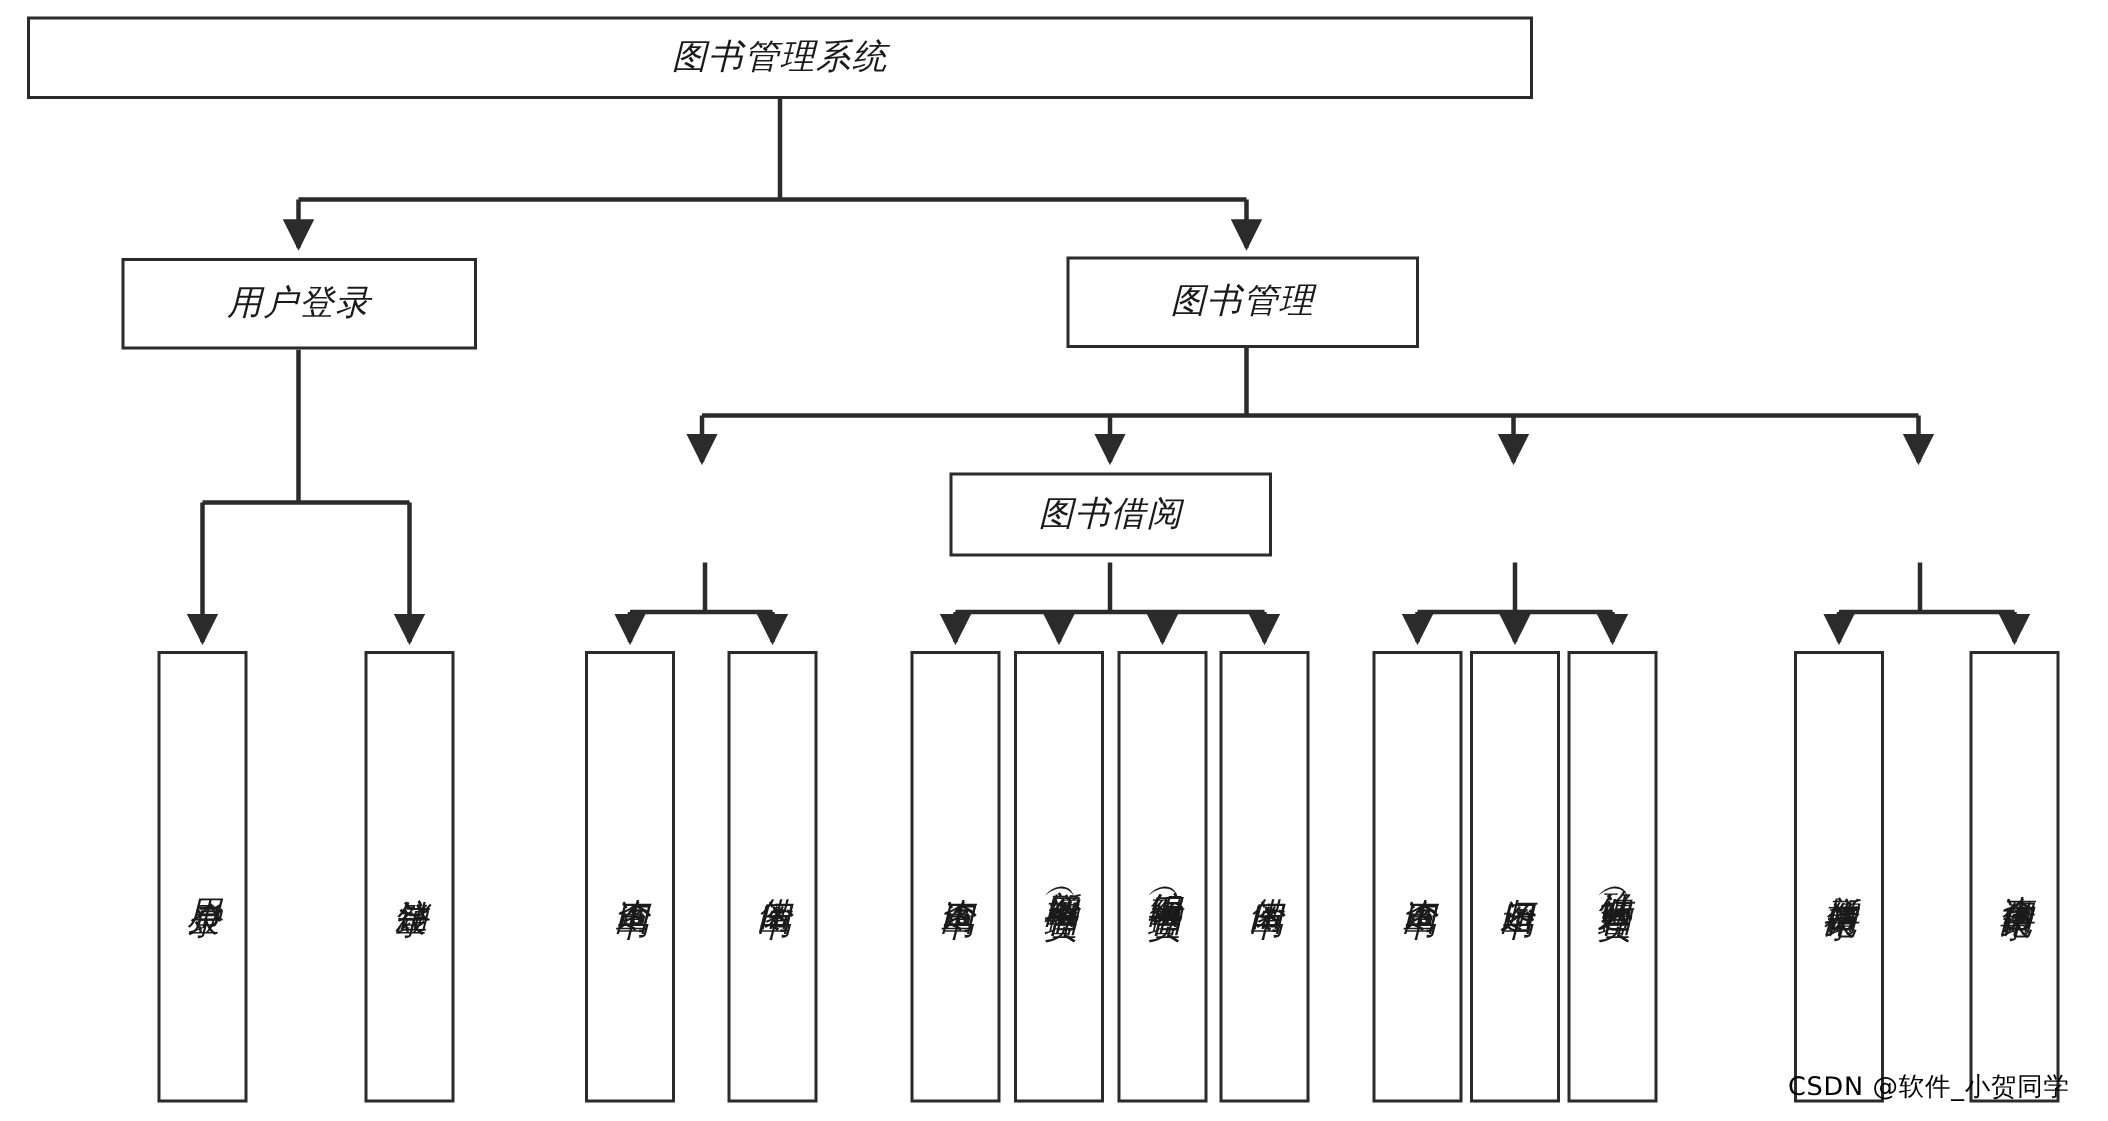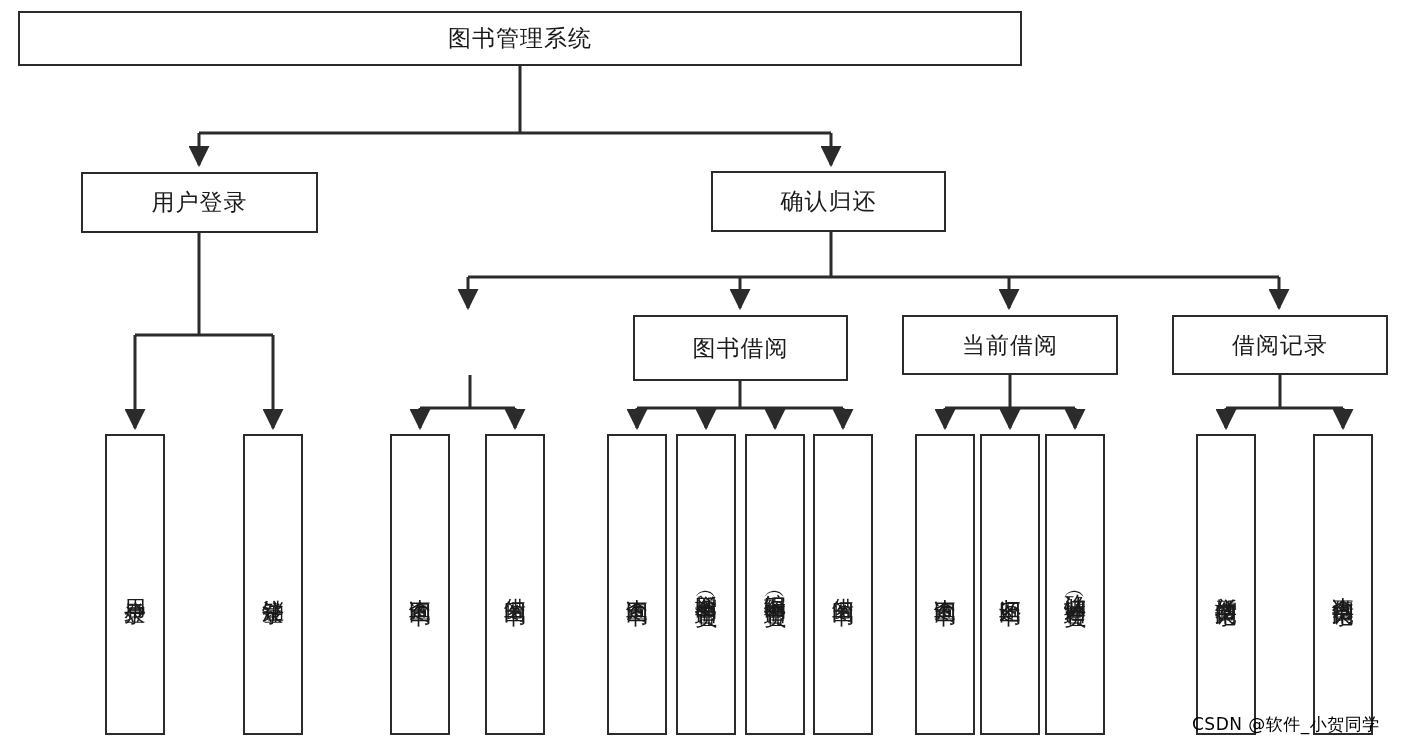--- a/index.html
+++ b/index.html
@@ -34,20 +34,21 @@
     display: flex;
     align-items: center;
     justify-content: center;
     color: #1a1a1a;
   }
   .node .label {
     display: block;
     text-align: center;
     line-height: 1.15;
     white-space: nowrap;
+    font-style: italic;
   }
   
   .node.horiz .label {
     font-size: 23px;
     letter-spacing: 1px;
   }
   
   .node.vert {
     align-items: center;
     justify-content: center;
@@ -124,31 +125,25 @@
   </svg>
 
   <div class="node horiz" style="left:18px; top:11px; width:1004px; height:55px;">
     <span class="label">图书管理系统</span>
   </div>
 
   <div class="node horiz" style="left:81px; top:172px; width:237px; height:61px;">
     <span class="label">用户登录</span>
   </div>
   <div class="node horiz" style="left:711px; top:171px; width:235px; height:61px;">
-    <span class="label">确认归还</span>
+    <span class="label">图书管理</span>
   </div>
 
-  <div class="node horiz" style="left:633px; top:315px; width:215px; height:66px;">
+  <div class="node horiz" style="left:633px; top:315px; width:215px; height:56px;">
     <span class="label">图书借阅</span>
-  </div>
-  <div class="node horiz" style="left:902px; top:315px; width:216px; height:60px;">
-    <span class="label">当前借阅</span>
-  </div>
-  <div class="node horiz" style="left:1172px; top:315px; width:216px; height:60px;">
-    <span class="label">借阅记录</span>
   </div>
 
   <div class="node vert" style="left:105px; top:434px; width:60px; height:301px;">
     <span class="label">用户登录</span>
   </div>
   <div class="node vert" style="left:243px; top:434px; width:60px; height:301px;">
     <span class="label">注销登录</span>
   </div>
 
   <div class="node vert" style="left:390px; top:434px; width:60px; height:301px;">

